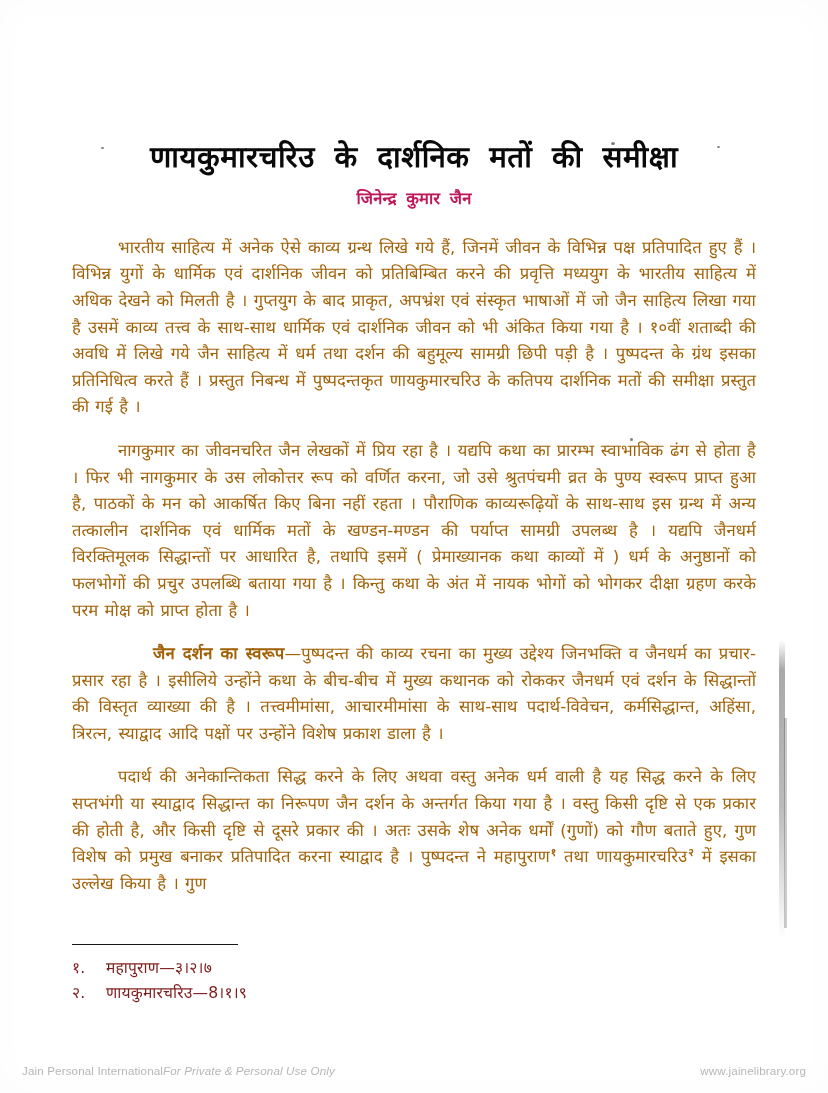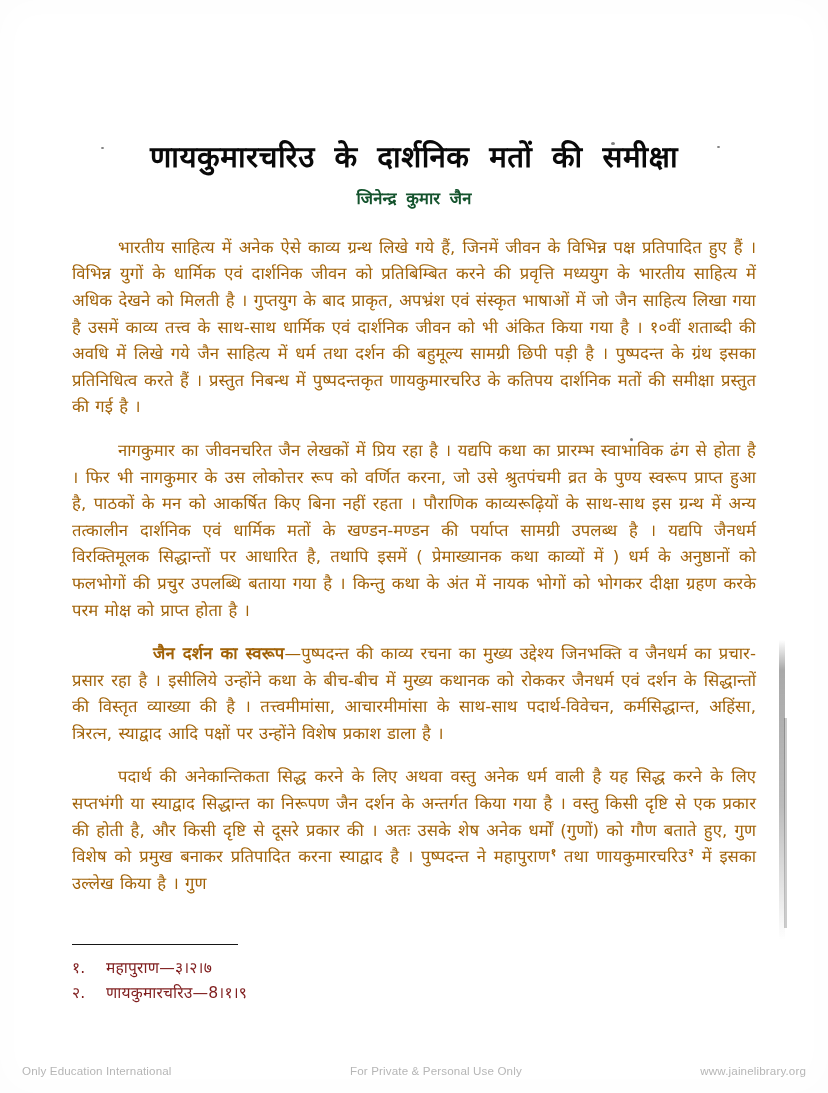--- a/index.html
+++ b/index.html
@@ -48,21 +48,21 @@
     text-rendering: optimizeLegibility;
     -webkit-font-smoothing: none;
   }
 
   .doc-author {
     font-family: "DejaVu Sans", "Liberation Sans", sans-serif;
     font-weight: 700;
     font-size: 16.5px;
     letter-spacing: 0.01em;
     word-spacing: 0.22em;
-    color: #14532d;
+    color: #be185d;
     margin: 11px 0 0 0;
   }
 
   
   .body-text {
     margin-top: 26px;
   }
 
   .para {
     font-family: "DejaVu Sans", "Liberation Sans", sans-serif;
@@ -141,21 +141,21 @@
     display: flex;
     align-items: center;
     justify-content: space-between;
     font-family: "Liberation Sans", "DejaVu Sans", sans-serif;
     font-size: 11.6px;
     color: #b6b6b6;
     letter-spacing: 0.012em;
   }
 
   .footer-left   { flex: 0 0 auto; text-align: left;  }
-  .footer-center { flex: 1 1 auto; text-align: center; }
+  .footer-center { flex: 1 1 auto; text-align: left; font-style: italic; }
   .footer-right  { flex: 0 0 auto; text-align: right; }
 
   
   .scan-edge-right {
     position: absolute;
     top: 640px;
     left: 779px;
     width: 6px;
     height: 300px;
     background: linear-gradient(to bottom,
@@ -216,21 +216,21 @@
     <div class="fn-item">
       <span class="fn-num">१.</span><span>महापुराण—३।२।७</span>
     </div>
 
     <div class="fn-item">
       <span class="fn-num">२.</span><span>णायकुमारचरिउ—8।१।९</span>
     </div>
   </div>
 
   <div class="page-footer">
-    <div class="footer-left">Only Education International</div>
+    <div class="footer-left">Jain Personal International</div>
     <div class="footer-center">For Private &amp; Personal Use Only</div>
     <div class="footer-right">www.jainelibrary.org</div>
   </div>
 
   <div class="scan-edge-right"></div>
   <div class="scan-edge-right2"></div>
   <div class="scan-speck" style="left:101px; top:147px; width:3px; height:2px;"></div>
   <div class="scan-speck" style="left:611px; top:142px; width:4px; height:3px;"></div>
   <div class="scan-speck" style="left:717px; top:146px; width:3px; height:2px;"></div>
   <div class="scan-speck" style="left:630px; top:438px; width:3px; height:3px;"></div>

